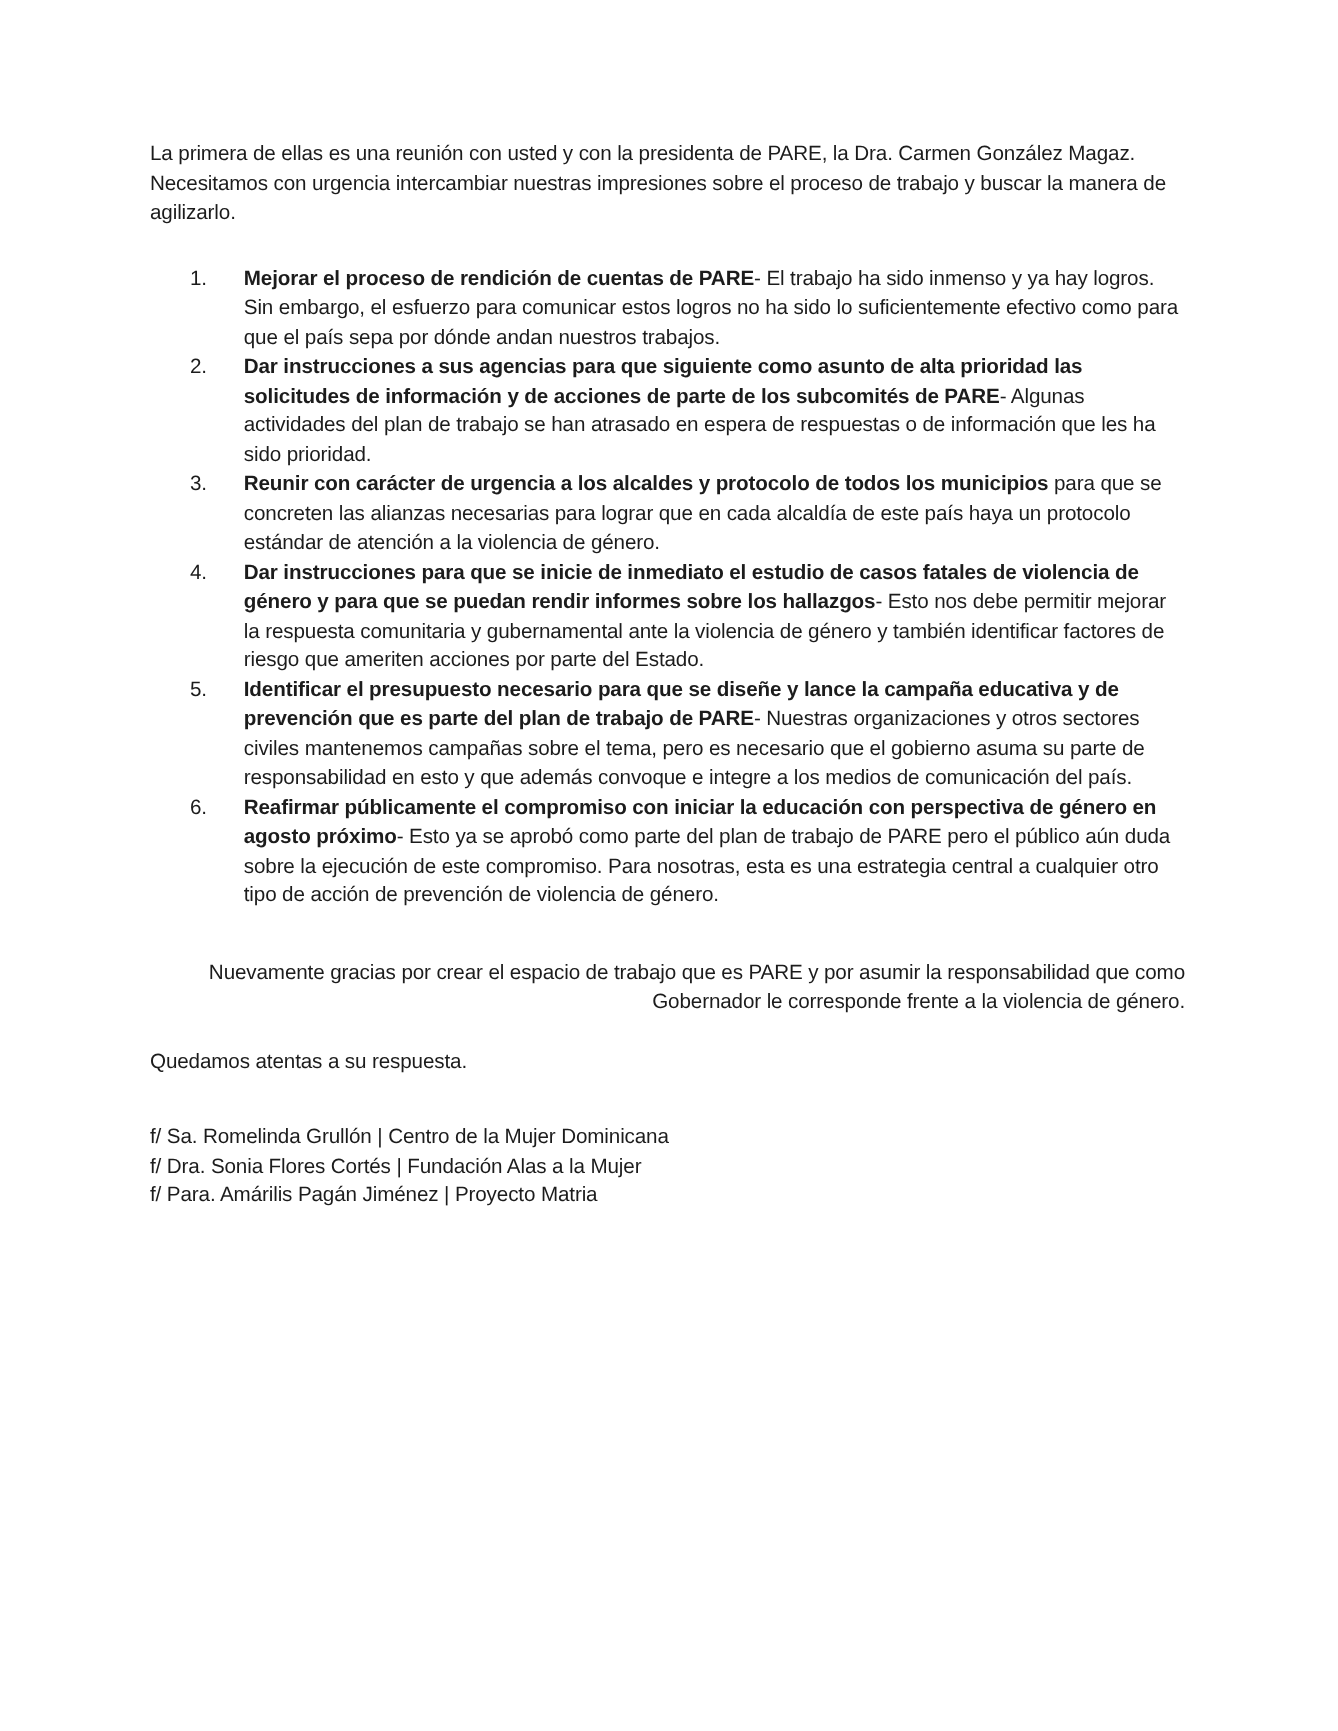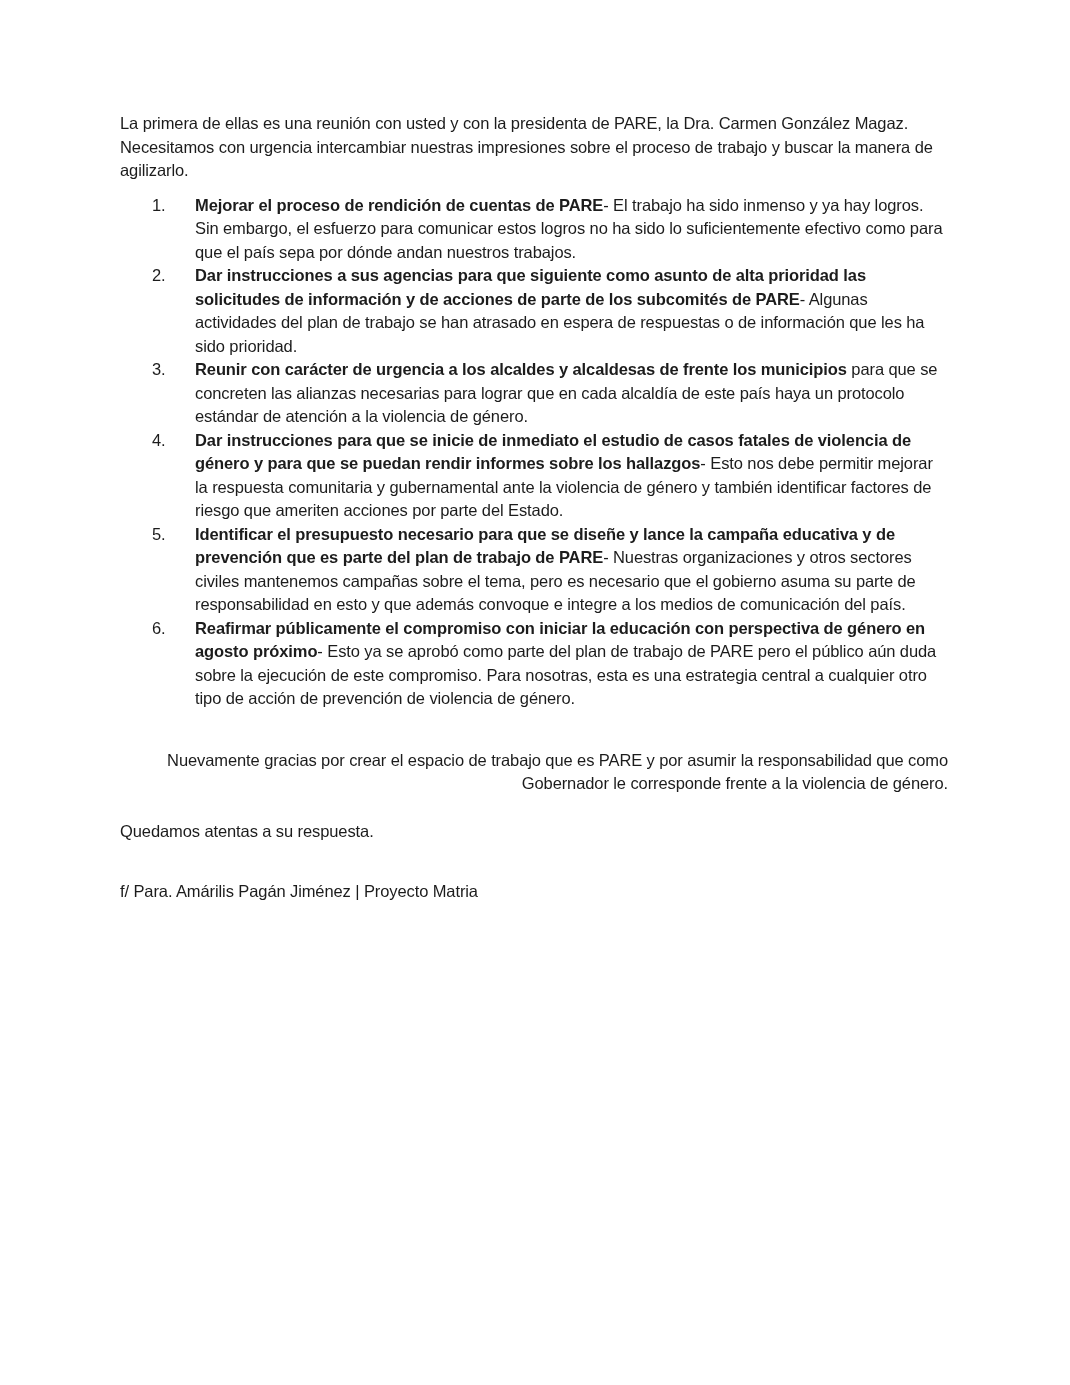--- a/index.html
+++ b/index.html
@@ -13,21 +13,21 @@
     color: #1c1c1c;
     position: relative;
     overflow: hidden;
   }
   .page {
     padding: 112px 122px 0 120px;
     font-size: 16.5px;
     line-height: 23.5px;
     letter-spacing: -0.1px;
   }
-  .para { margin-bottom: 11px; }
+  .para { margin-bottom: 29px; }
   .list-intro { margin-bottom: 22px; }
   .requests { margin-left: 32px; }
   .list-item { display: flex; }
   .item-number {
     width: 31px;
     flex-shrink: 0;
   }
   .item-text { flex: 1; margin-left: 12px; }
   .bold-lead { font-weight: bold; }
   .closing { margin-top: 38px; margin-bottom: 24px; text-align: right; }
@@ -50,21 +50,21 @@
       <p class="item-text"><span class="bold-lead">Mejorar el proceso de rendición de cuentas de PARE</span><span>- El trabajo ha sido inmenso y ya hay logros. Sin embargo, el esfuerzo para comunicar estos logros no ha sido lo suficientemente efectivo como para que el país sepa por dónde andan nuestros trabajos.</span></p>
     </div>
 
     <div class="list-item">
       <span class="item-number">2.</span>
       <p class="item-text"><span class="bold-lead">Dar instrucciones a sus agencias para que siguiente como asunto de alta prioridad las solicitudes de información y de acciones de parte de los subcomités de PARE</span><span>- Algunas actividades del plan de trabajo se han atrasado en espera de respuestas o de información que les ha sido prioridad.</span></p>
     </div>
 
     <div class="list-item">
       <span class="item-number">3.</span>
-      <p class="item-text"><span class="bold-lead">Reunir con carácter de urgencia a los alcaldes y alcaldesas de frente los municipios</span><span> para que se concreten las alianzas necesarias para lograr que en cada alcaldía de este país haya un protocolo estándar de atención a la violencia de género.</span></p>
+      <p class="item-text"><span class="bold-lead">Reunir con carácter de urgencia a los alcaldes y protocolo de todos los municipios</span><span> para que se concreten las alianzas necesarias para lograr que en cada alcaldía de este país haya un protocolo estándar de atención a la violencia de género.</span></p>
     </div>
 
     <div class="list-item">
       <span class="item-number">4.</span>
       <p class="item-text"><span class="bold-lead">Dar instrucciones para que se inicie de inmediato el estudio de casos fatales de violencia de género y para que se puedan rendir informes sobre los hallazgos</span><span>- Esto nos debe permitir mejorar la respuesta comunitaria y gubernamental ante la violencia de género y también identificar factores de riesgo que ameriten acciones por parte del Estado.</span></p>
     </div>
 
     <div class="list-item">
       <span class="item-number">5.</span>
       <p class="item-text"><span class="bold-lead">Identificar el presupuesto necesario para que se diseñe y lance la campaña educativa y de prevención que es parte del plan de trabajo de PARE</span><span>- Nuestras organizaciones y otros sectores civiles mantenemos campañas sobre el tema, pero es necesario que el gobierno asuma su parte de responsabilidad en esto y que además convoque e integre a los medios de comunicación del país.</span></p>
@@ -75,16 +75,18 @@
       <p class="item-text"><span class="bold-lead">Reafirmar públicamente el compromiso con iniciar la educación con perspectiva de género en agosto próximo</span><span>- Esto ya se aprobó como parte del plan de trabajo de PARE pero el público aún duda sobre la ejecución de este compromiso. Para nosotras, esta es una estrategia central a cualquier otro tipo de acción de prevención de violencia de género.</span></p>
     </div>
 
   </div>
 
   <p class="closing">Nuevamente gracias por crear el espacio de trabajo que es PARE y por asumir la responsabilidad que como Gobernador le corresponde frente a la violencia de género.</p>
 
   <p class="closing-line">Quedamos atentas a su respuesta.</p>
 
   <div class="signatures">
+    <p class="sig-line">f/ Sa. Romelinda Grullón | Centro de la Mujer Dominicana</p>
+    <p class="sig-line">f/ Dra. Sonia Flores Cortés | Fundación Alas a la Mujer</p>
     <p class="sig-line">f/ Para. Amárilis Pagán Jiménez | Proyecto Matria</p>
   </div>
 
 </div>
 
 </body></html>

